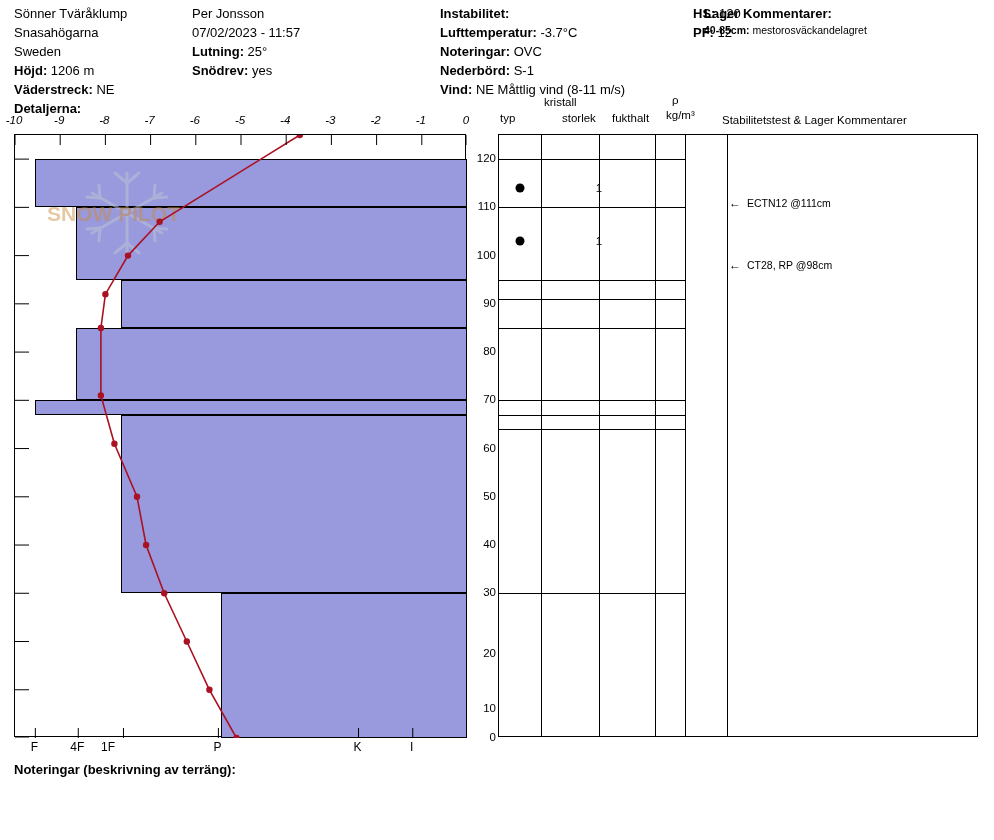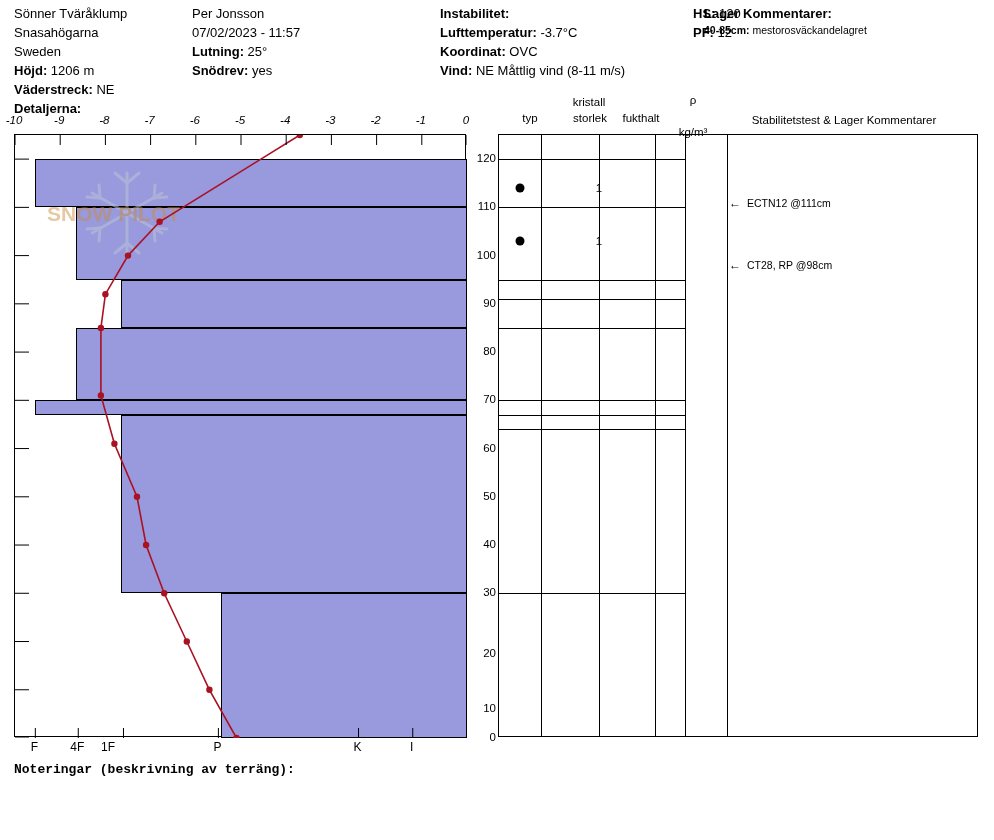--- a/index.html
+++ b/index.html
@@ -56,32 +56,32 @@
   #depthscale { position:absolute; left:452px; top:0px; width:32px; height:603px; }
   #depthscale .dl { position:absolute; right:2px; font-size:11.5px; transform:translateY(-50%); }
 
   
   #gtable { position:absolute; left:484px; top:0px; width:480px; height:603px; border:1px solid #000; }
   .vline { position:absolute; top:0; bottom:0; width:1px; background:#000; }
   .hline { position:absolute; left:0; right:0; height:1px; background:#000; }
 
   
   #gheader { position:absolute; left:484px; top:108px; width:482px; height:26px; }
-  #gheader div { position:absolute; font-size:11.5px; text-align:center; }
+  #gheader div { position:absolute; font-size:11.5px; text-align:left; }
 
   .gdot { position:absolute; width:9px; height:9px; border-radius:50%; background:#000; transform:translate(-50%,-50%); }
   .gsize { position:absolute; font-size:11.5px; transform:translate(-50%,-50%); }
   .stabtext { position:absolute; font-size:10.5px; white-space:nowrap; transform:translateY(-50%); }
   .arrow { position:absolute; font-size:12px; transform:translateY(-50%); }
 
   
   #hardlabels { position:absolute; left:0px; top:604px; width:470px; height:20px; }
   #hardlabels span { position:absolute; top:2px; font-size:12px; transform:translateX(-50%); }
 
-  #footer { position:absolute; left:14px; top:762px; font-weight:bold; font-size:13px;font-family:Liberation Mono, monospace; }
+  #footer { position:absolute; left:14px; top:762px; font-weight:bold; font-size:13px; }
 </style>
 </head>
 <body>
 
 <div id="header">
 
   <div class="hcol" id="col1">
     <div class="hrow">Sönner Tväråklump</div>
     <div class="hrow">Snasahögarna</div>
     <div class="hrow">Sweden</div>
@@ -114,22 +114,26 @@
   <div class="hcol" id="col3">
     <div class="hrow">
       <span class="lbl">Instabilitet:</span>
       <span class="val"></span>
     </div>
     <div class="hrow">
       <span class="lbl">Lufttemperatur:</span>
       <span class="val">-3.7°C</span>
     </div>
     <div class="hrow">
-      <span class="lbl">Koordinat:</span>
+      <span class="lbl">Noteringar:</span>
       <span class="val">OVC</span>
+    </div>
+    <div class="hrow">
+      <span class="lbl">Nederbörd:</span>
+      <span class="val">S-1</span>
     </div>
     <div class="hrow">
       <span class="lbl">Vind:</span>
       <span class="val">NE Måttlig vind (8-11 m/s)</span>
     </div>
   </div>
 
   <div class="hcol" id="col4">
     <div class="hrow">
       <span class="lbl">HS:</span>
@@ -165,21 +169,21 @@
     <span style="left: 406.8px;">-1</span>
     <span style="left: 452px;">0</span>
   </div>
 
 <div id="gheader">
   <div style="left:60px;top:-12px;width:90px;">kristall</div>
   <div style="left:16px;top:4px;width:60px;">typ</div>
   <div style="left:78px;top:4px;width:56px;">storlek</div>
   <div style="left:128px;top:4px;width:58px;">fukthalt</div>
   <div style="left:188px;top:-14px;width:42px;">ρ</div>
-  <div style="left:182px;top:18px;width:54px;">kg/m³</div>
+  <div style="left:182px;top:1px;width:54px;">kg/m³</div>
   <div style="left:238px;top:6px;width:244px;">Stabilitetstest &amp; Lager Kommentarer</div>
 </div>
 
 <div id="chart">
 
   <div class="box" id="graph">
     <div id="bars">
         <div class="bar" style="left: 20.34px; width: 431.66px; top: 24.12px; height: 48.24px;"></div>
         <div class="bar" style="left: 61.02px; width: 390.98px; top: 72.36px; height: 72.36px;"></div>
         <div class="bar" style="left: 106.22px; width: 345.78px; top: 144.72px; height: 48.24px;"></div>

